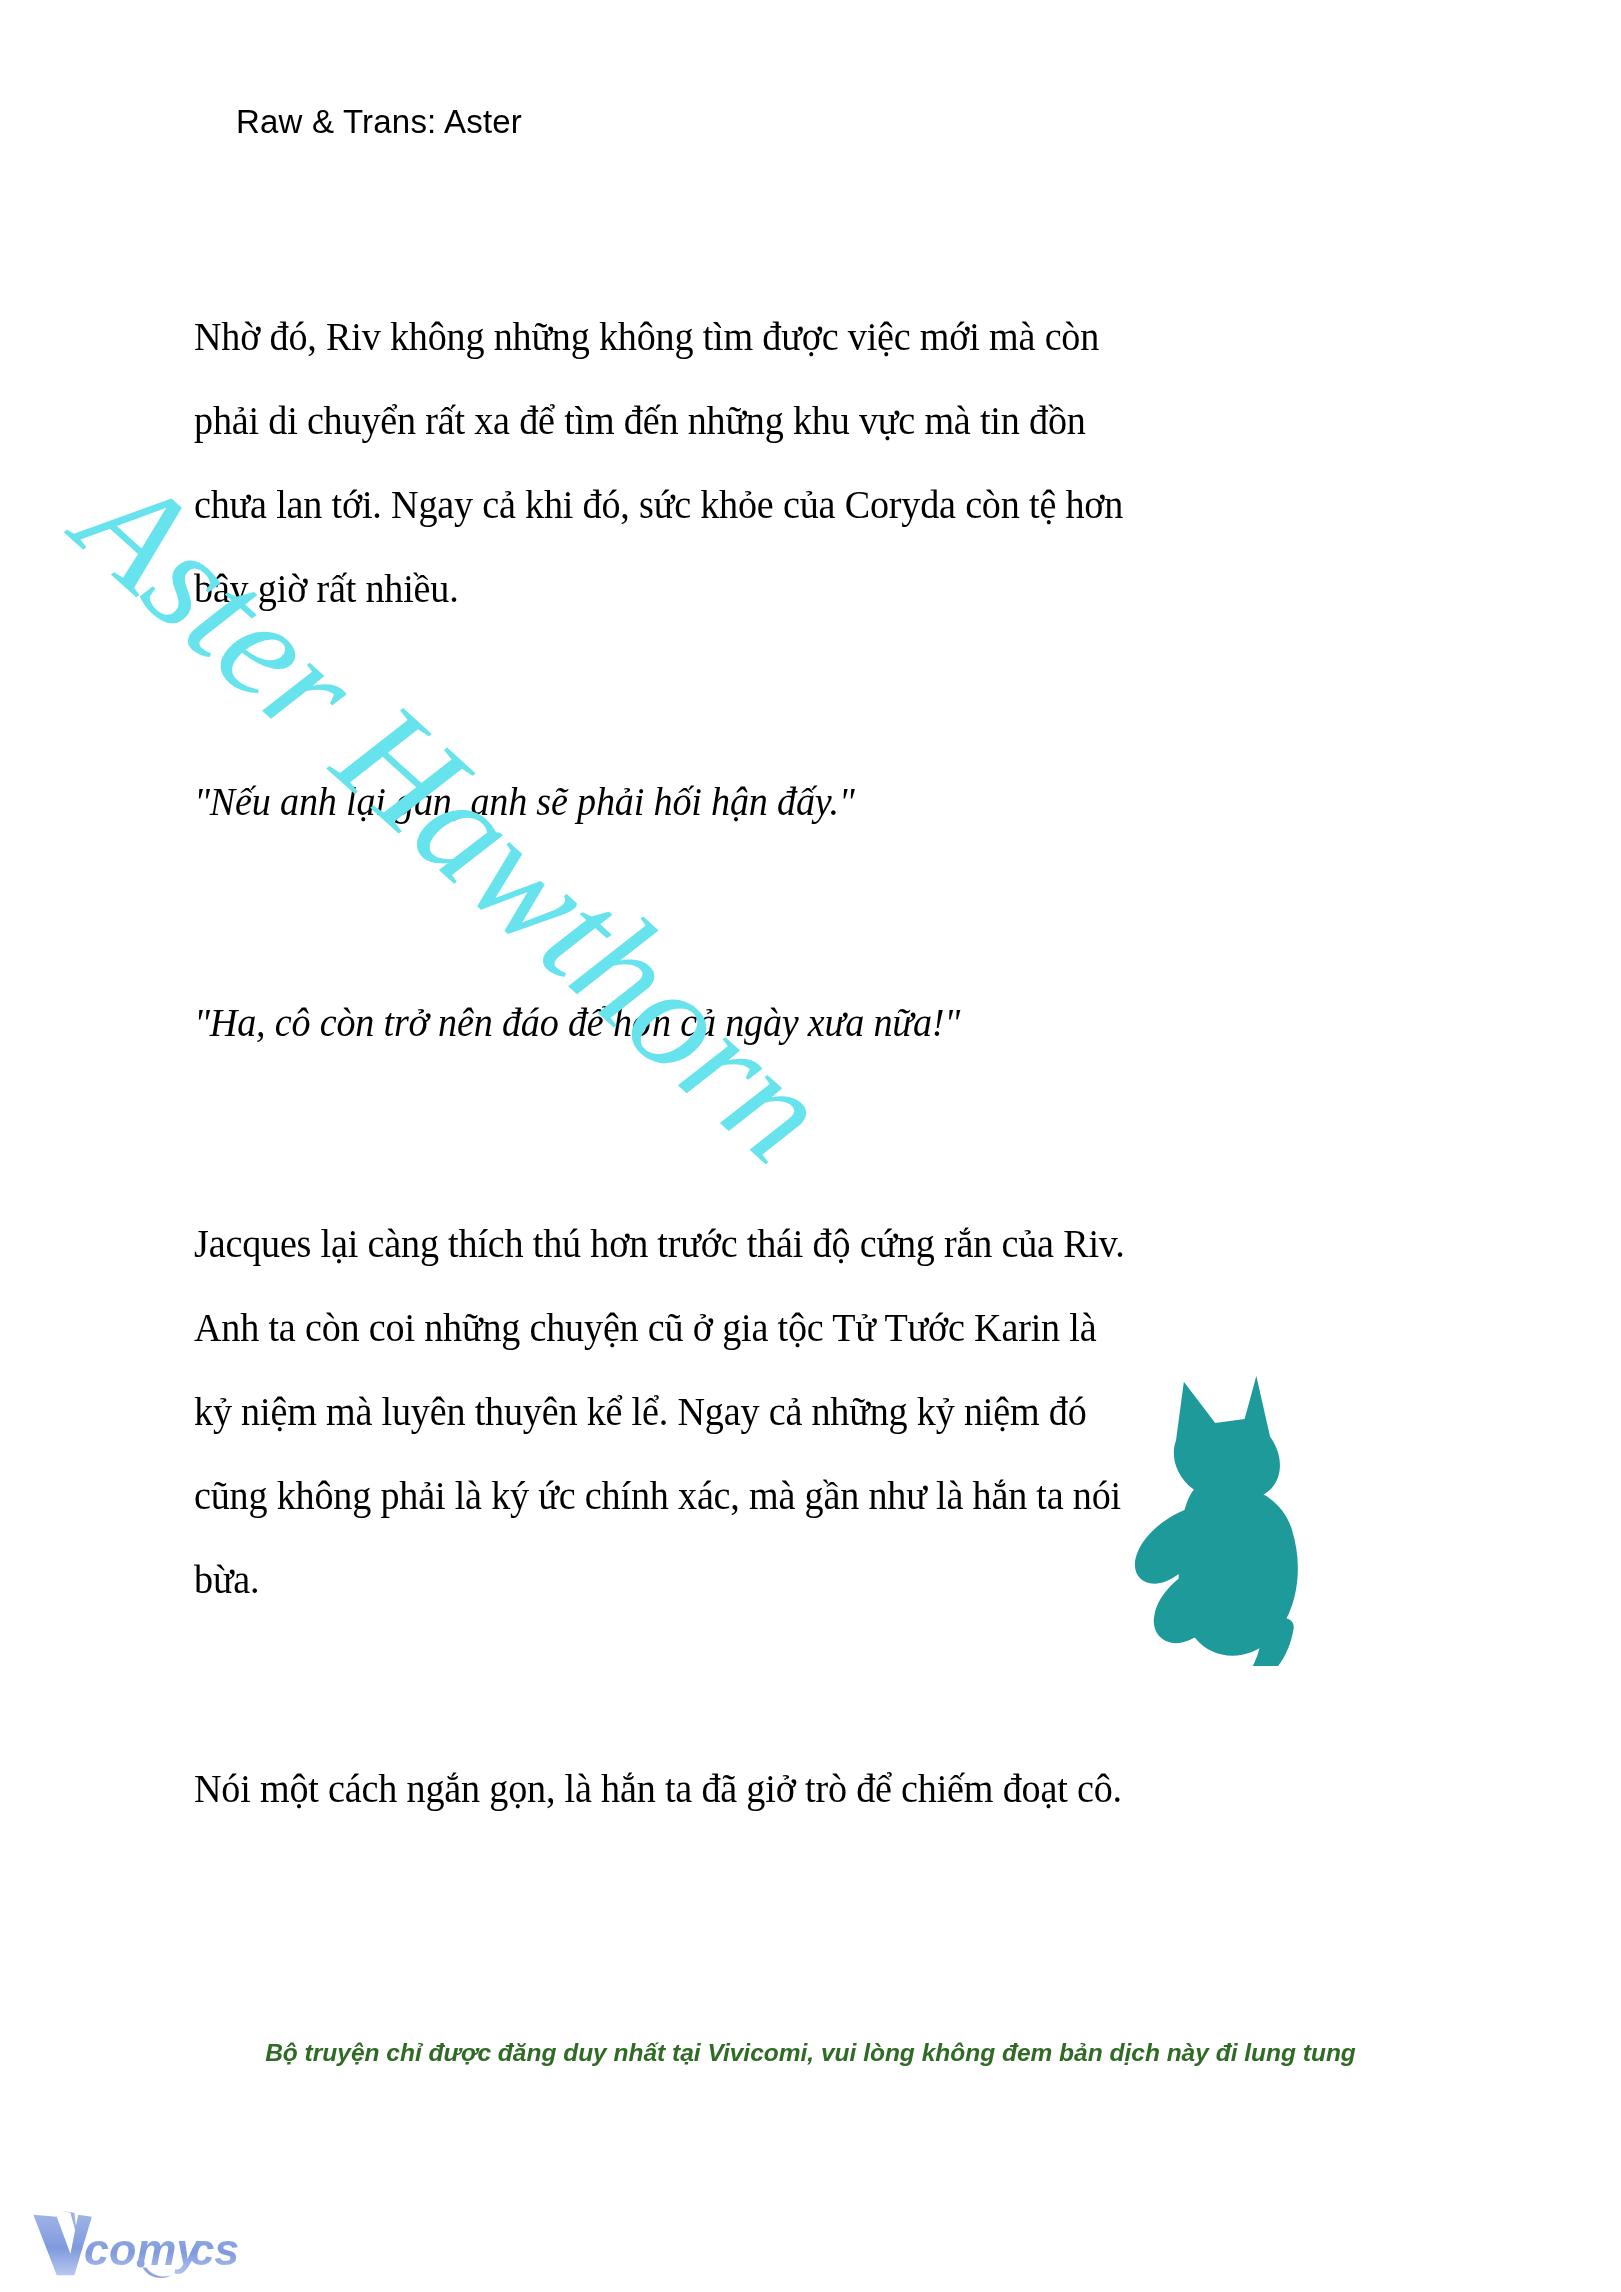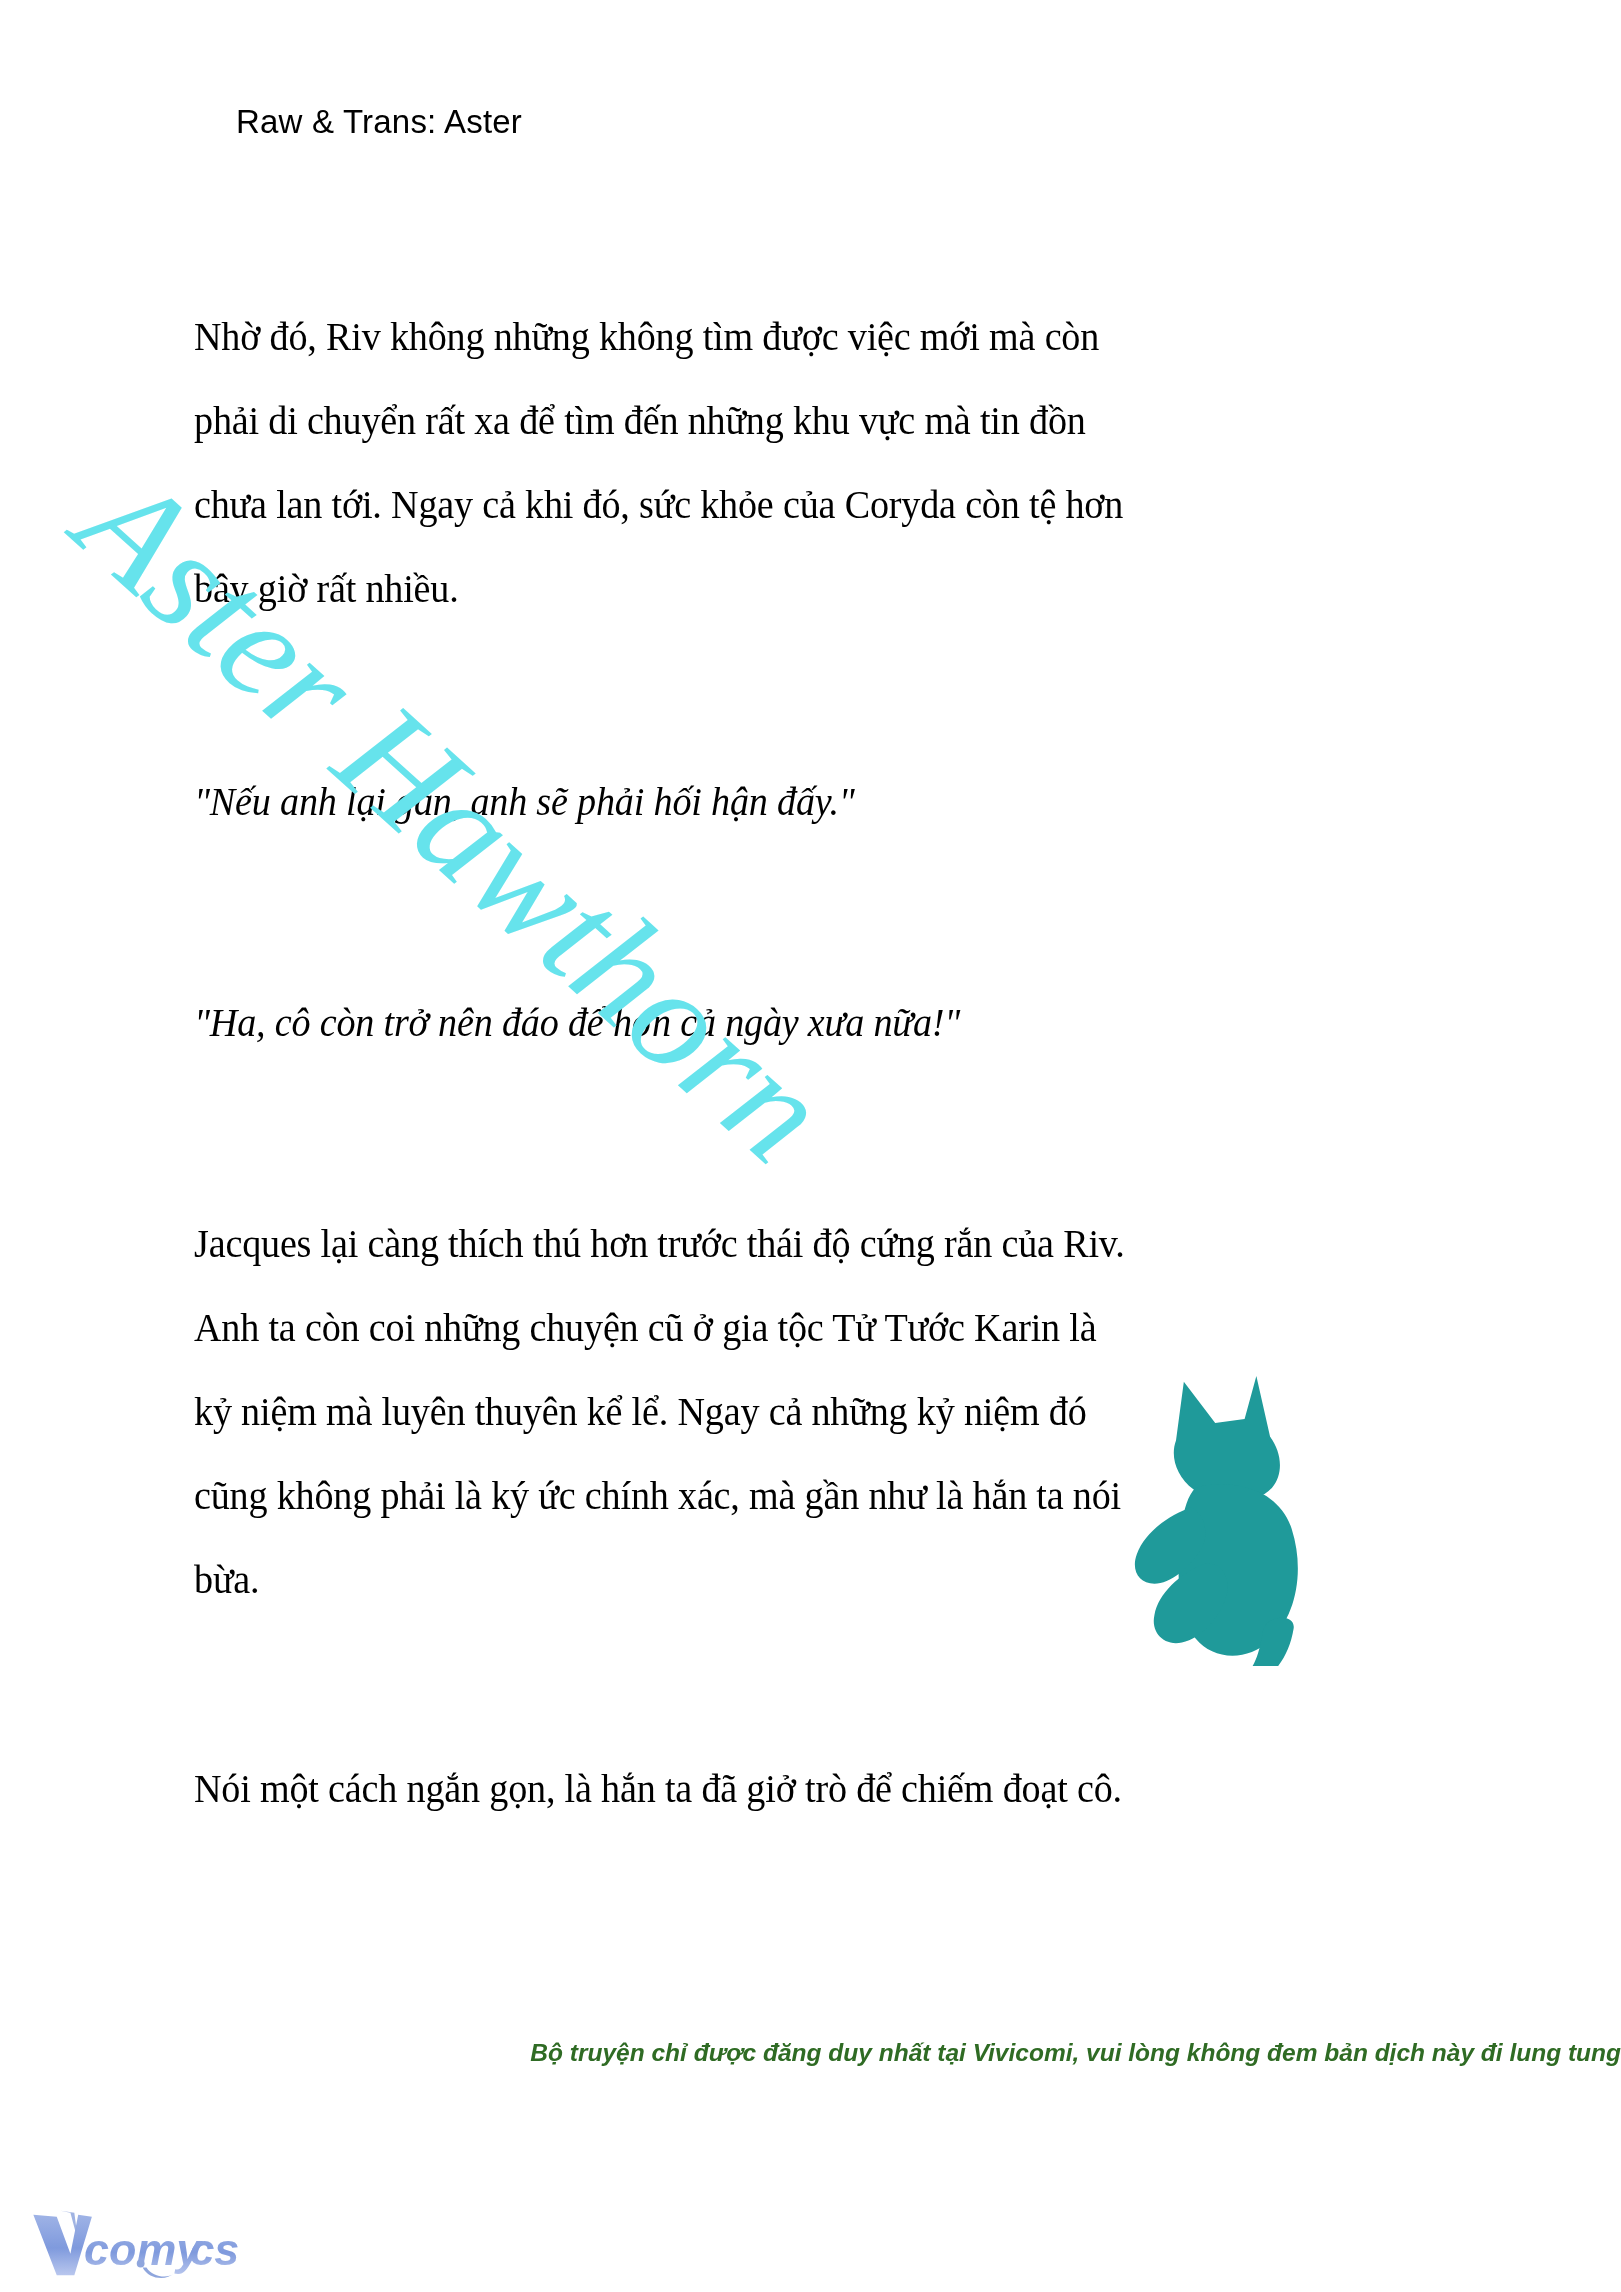--- a/index.html
+++ b/index.html
@@ -99,21 +99,21 @@
     pointer-events: none;
   }
   .cat-mark svg { display: block; width: 100%; height: 100%; }
 
   
   .footer-note {
     position: absolute;
     left: 0;
     right: 0;
     top: 2029px;
-    text-align: right;
+    text-align: center;
     z-index: 6;
   }
 
   .footer-note .fline {
     display: block;
     font-family: "Liberation Sans", "DejaVu Sans", sans-serif;
     font-style: italic;
     font-weight: bold;
     font-size: 24.5px;
     line-height: 47px;

